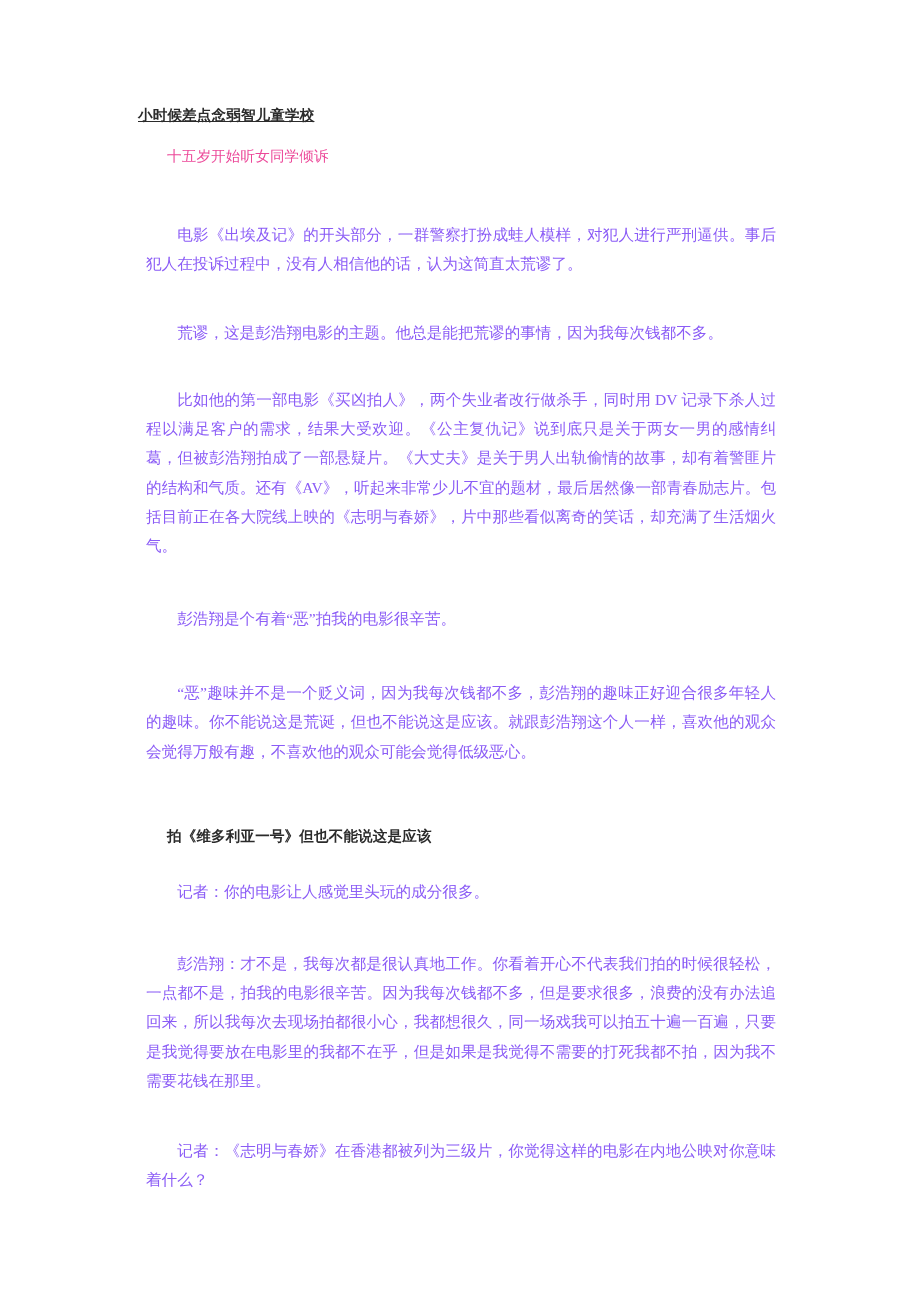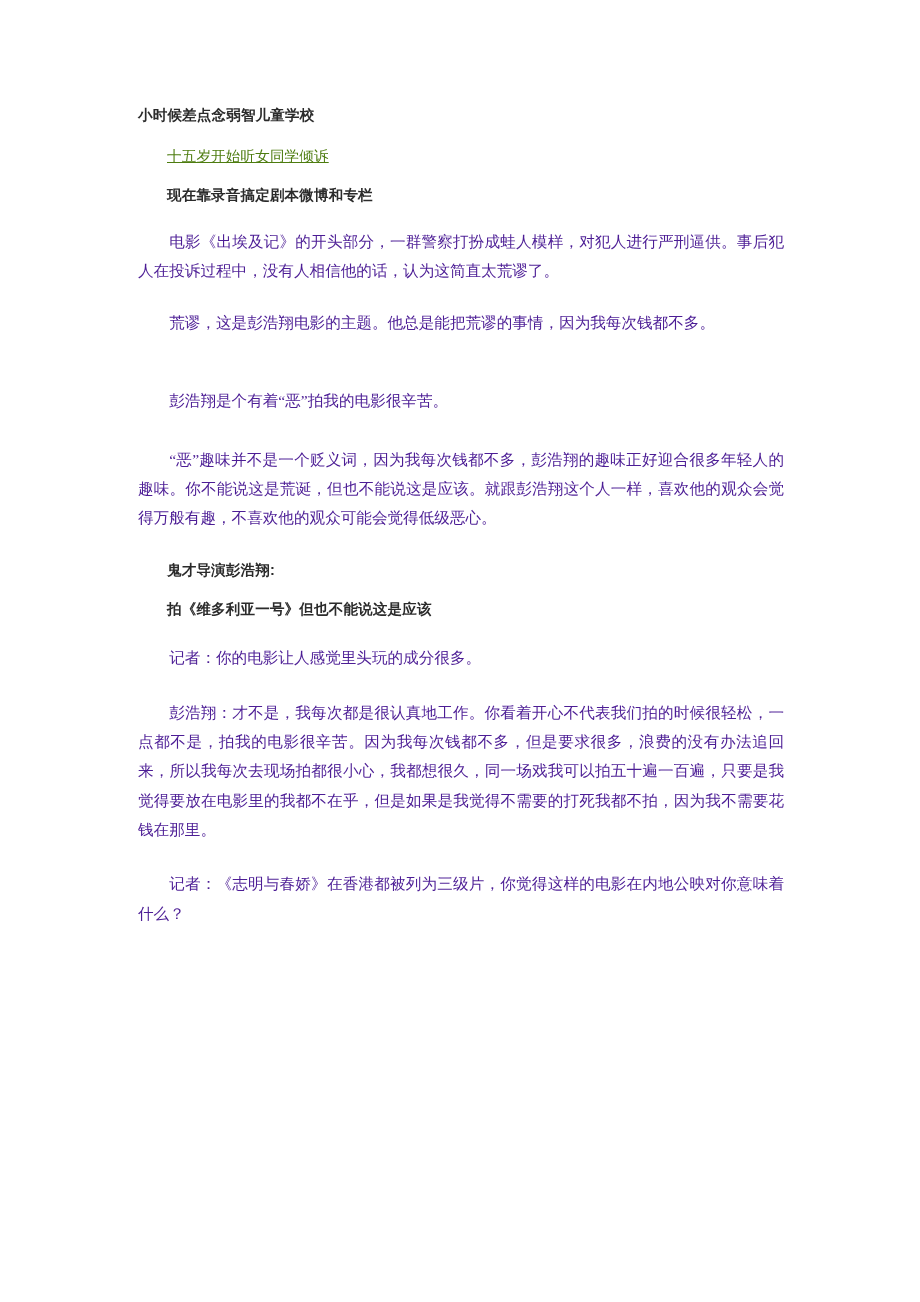--- a/index.html
+++ b/index.html
@@ -27,31 +27,31 @@
   .h-flush,
   .h-indent,
   .h-indent-light {
     font-family: "Liberation Sans", "DejaVu Sans", sans-serif;
     font-size: 14.5px;
     line-height: 1.0;
     color: #2b2b2b;
     margin: 0;
     letter-spacing: 0.2px;
   }
-  .h-flush   { font-weight: bold; padding-left: 0px; }
+  .h-flush   { font-weight: bold; padding-left: 0px; text-decoration: underline; }
   .h-indent  { font-weight: bold; padding-left: 29px; }
-  .h-indent-light { font-weight: normal; padding-left: 29px; color: #4d7c0f; text-decoration: underline; }
+  .h-indent-light { font-weight: normal; padding-left: 29px; color: #ec4899; }
 
   
   .para {
     font-family: "Liberation Serif", "DejaVu Serif", serif;
     font-size: 15.6px;
     line-height: 29.3px;
-    color: #4c1d95;
-    margin: 0;
+    color: #8b5cf6;
+    margin: 8px;
     text-align: justify;
     text-justify: inter-ideograph;
     text-indent: 2em;
     word-break: break-all;
   }
 
   
   .gap-1 { height: 26px; }
   .gap-2 { height: 25px; }
   .gap-3 { height: 24px; }
@@ -72,44 +72,43 @@
   <div class="content">
 
     <h1 class="h-flush">小时候差点念弱智儿童学校</h1>
 
     <div class="gap-1"></div>
 
     <h2 class="h-indent-light">十五岁开始听女同学倾诉</h2>
 
     <div class="gap-2"></div>
 
-    <h2 class="h-indent">现在靠录音搞定剧本微博和专栏</h2>
 
     <div class="gap-3"></div>
 
     <p class="para">电影《出埃及记》的开头部分，一群警察打扮成蛙人模样，对犯人进行严刑逼供。事后犯人在投诉过程中，没有人相信他的话，认为这简直太荒谬了。</p>
 
     <div class="gap-4"></div>
 
     <p class="para">荒谬，这是彭浩翔电影的主题。他总是能把荒谬的事情，因为我每次钱都不多。</p>
 
     <div class="gap-5"></div>
 
+    <p class="para">比如他的第一部电影《买凶拍人》，两个失业者改行做杀手，同时用 DV 记录下杀人过程以满足客户的需求，结果大受欢迎。《公主复仇记》说到底只是关于两女一男的感情纠葛，但被彭浩翔拍成了一部悬疑片。《大丈夫》是关于男人出轨偷情的故事，却有着警匪片的结构和气质。还有《AV》，听起来非常少儿不宜的题材，最后居然像一部青春励志片。包括目前正在各大院线上映的《志明与春娇》，片中那些看似离奇的笑话，却充满了生活烟火气。</p>
 
     <div class="gap-6"></div>
 
     <p class="para">彭浩翔是个有着“恶”拍我的电影很辛苦。</p>
 
     <div class="gap-7"></div>
 
     <p class="para">“恶”趣味并不是一个贬义词，因为我每次钱都不多，彭浩翔的趣味正好迎合很多年轻人的趣味。你不能说这是荒诞，但也不能说这是应该。就跟彭浩翔这个人一样，喜欢他的观众会觉得万般有趣，不喜欢他的观众可能会觉得低级恶心。</p>
 
     <div class="gap-8"></div>
 
-    <h3 class="h-indent">鬼才导演彭浩翔:</h3>
 
     <div class="gap-9"></div>
 
     <h3 class="h-indent">拍《维多利亚一号》但也不能说这是应该</h3>
 
     <div class="gap-10"></div>
 
     <p class="para">记者：你的电影让人感觉里头玩的成分很多。</p>
 
     <div class="gap-11"></div>

